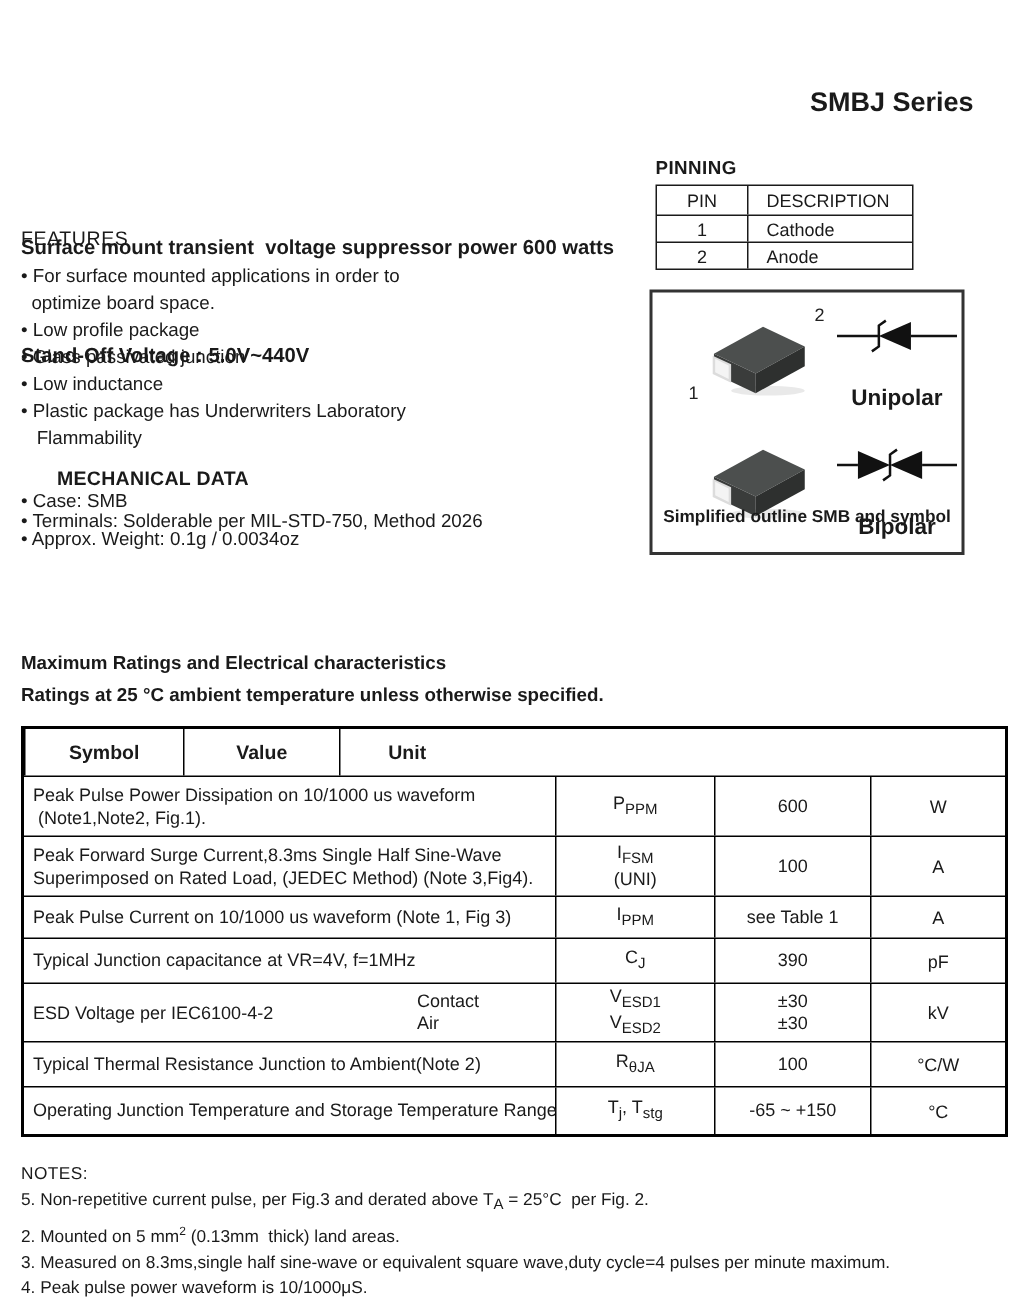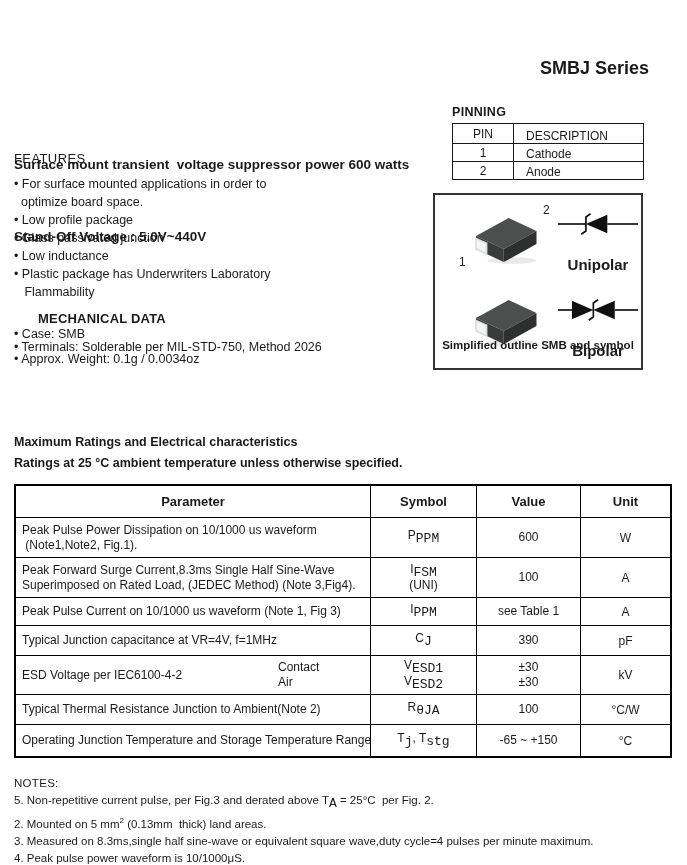--- a/index.html
+++ b/index.html
@@ -23,24 +23,24 @@
   .features { position:absolute; left:14px; top:151px; font-size:12.5px; }
   .features-heading { font-size:13px; margin-bottom:9px; letter-spacing:.4px; }
   .tline { white-space:pre; line-height:18px; }
 
   
   .mechanical { position:absolute; left:14px; top:311px; font-size:12.5px; }
   .mech-heading { font-size:13px; font-weight:bold; margin-bottom:2px; letter-spacing:.2px;padding-left:24px; }
   .mline { line-height:12.5px; }
 
   
-  .pinning { position:absolute; left:452px; top:105px; width:192px; font-size:12px; }
+  .pinning { position:absolute; left:437px; top:105px; width:172px; font-size:12px; }
   .pinning-heading { font-weight:bold; font-size:12.5px; margin-bottom:4px; letter-spacing:.3px; }
   .pin-table { border:1.5px solid #1a1a1a; }
-  .pin-row { display:flex; height:18px; align-items:flex-end; border-top:1px solid #1a1a1a; }
+  .pin-row { display:flex; height:18px; align-items:center; border-top:1px solid #1a1a1a; }
   .pin-row.head { border-top:none; height:19px; }
   .pin-c1 { width:61px; text-align:center; align-self:stretch; display:flex; align-items:center; justify-content:center; border-right:1px solid #1a1a1a; }
   .pin-c2 { flex:1; padding-left:12px; }
 
   
   .outline-box { position:absolute; left:433px; top:193px; width:210px; height:177px; border:2px solid #333; }
   .pkg { position:absolute; left:18px; width:110px; height:72px; }
   .pkg1 { top:6px; } .pkg2 { top:88px; }
   .pkg svg { position:absolute; left:8px; top:12px; }
   .pin-label { position:absolute; font-size:12px; color:#222; }
@@ -60,21 +60,21 @@
   .hc1 { width:354px; } .hc2,.c-sym { width:106px; } .hc3,.c-val { width:104px; } .hc4,.c-unit { width:90px; }
   .hc2,.hc3,.hc4 { border-left:1.5px solid #000; }
   .trow { display:flex; border-top:1.5px solid #000; }
   .cell { display:flex; flex-direction:column; justify-content:center; }
   .c-param { width:354px; padding:0 8px 0 6px; position:relative; }
   .c-sym,.c-val,.c-unit { align-items:center; text-align:center; border-left:1.5px solid #000; }
   .pline { line-height:15px; white-space:pre; }
   .pright { position:absolute; left:262px; top:50%; transform:translateY(-50%); line-height:15px; }
   .symline { line-height:13px; }
   .vline { line-height:15px; }
-  sub { font-size:13px;font-family:Liberation Mono, monospace; }
+  sub { font-size:10px; }
   sup { font-size:8px; }
 
   
   .notes { position:absolute; left:14px; top:775px; font-size:11.5px; }
   .notes-heading { line-height:17px; letter-spacing:.3px; }
   .note-line { line-height:17px; white-space:pre; }
 </style>
 </head>
 <body>
 
@@ -179,21 +179,20 @@
     <div class="outline-caption">Simplified outline SMB and symbol</div>
   </div>
 
   <div class="ratings-heading">
     <div>Maximum Ratings and Electrical characteristics</div>
     <div>Ratings at 25 °C ambient temperature unless otherwise specified.</div>
   </div>
 
   <div class="mtable">
     <div class="thead">
-      <div class="hc hc1">Parameter</div>
       <div class="hc hc2">Symbol</div>
       <div class="hc hc3">Value</div>
       <div class="hc hc4">Unit</div>
     </div>
     <div>
         <div class="trow" style="height: 40px;">
           <div class="cell c-param">
             <div class="pline">Peak Pulse Power Dissipation on 10/1000 us waveform</div>
             <div class="pline"> (Note1,Note2, Fig.1).</div>
           </div>

